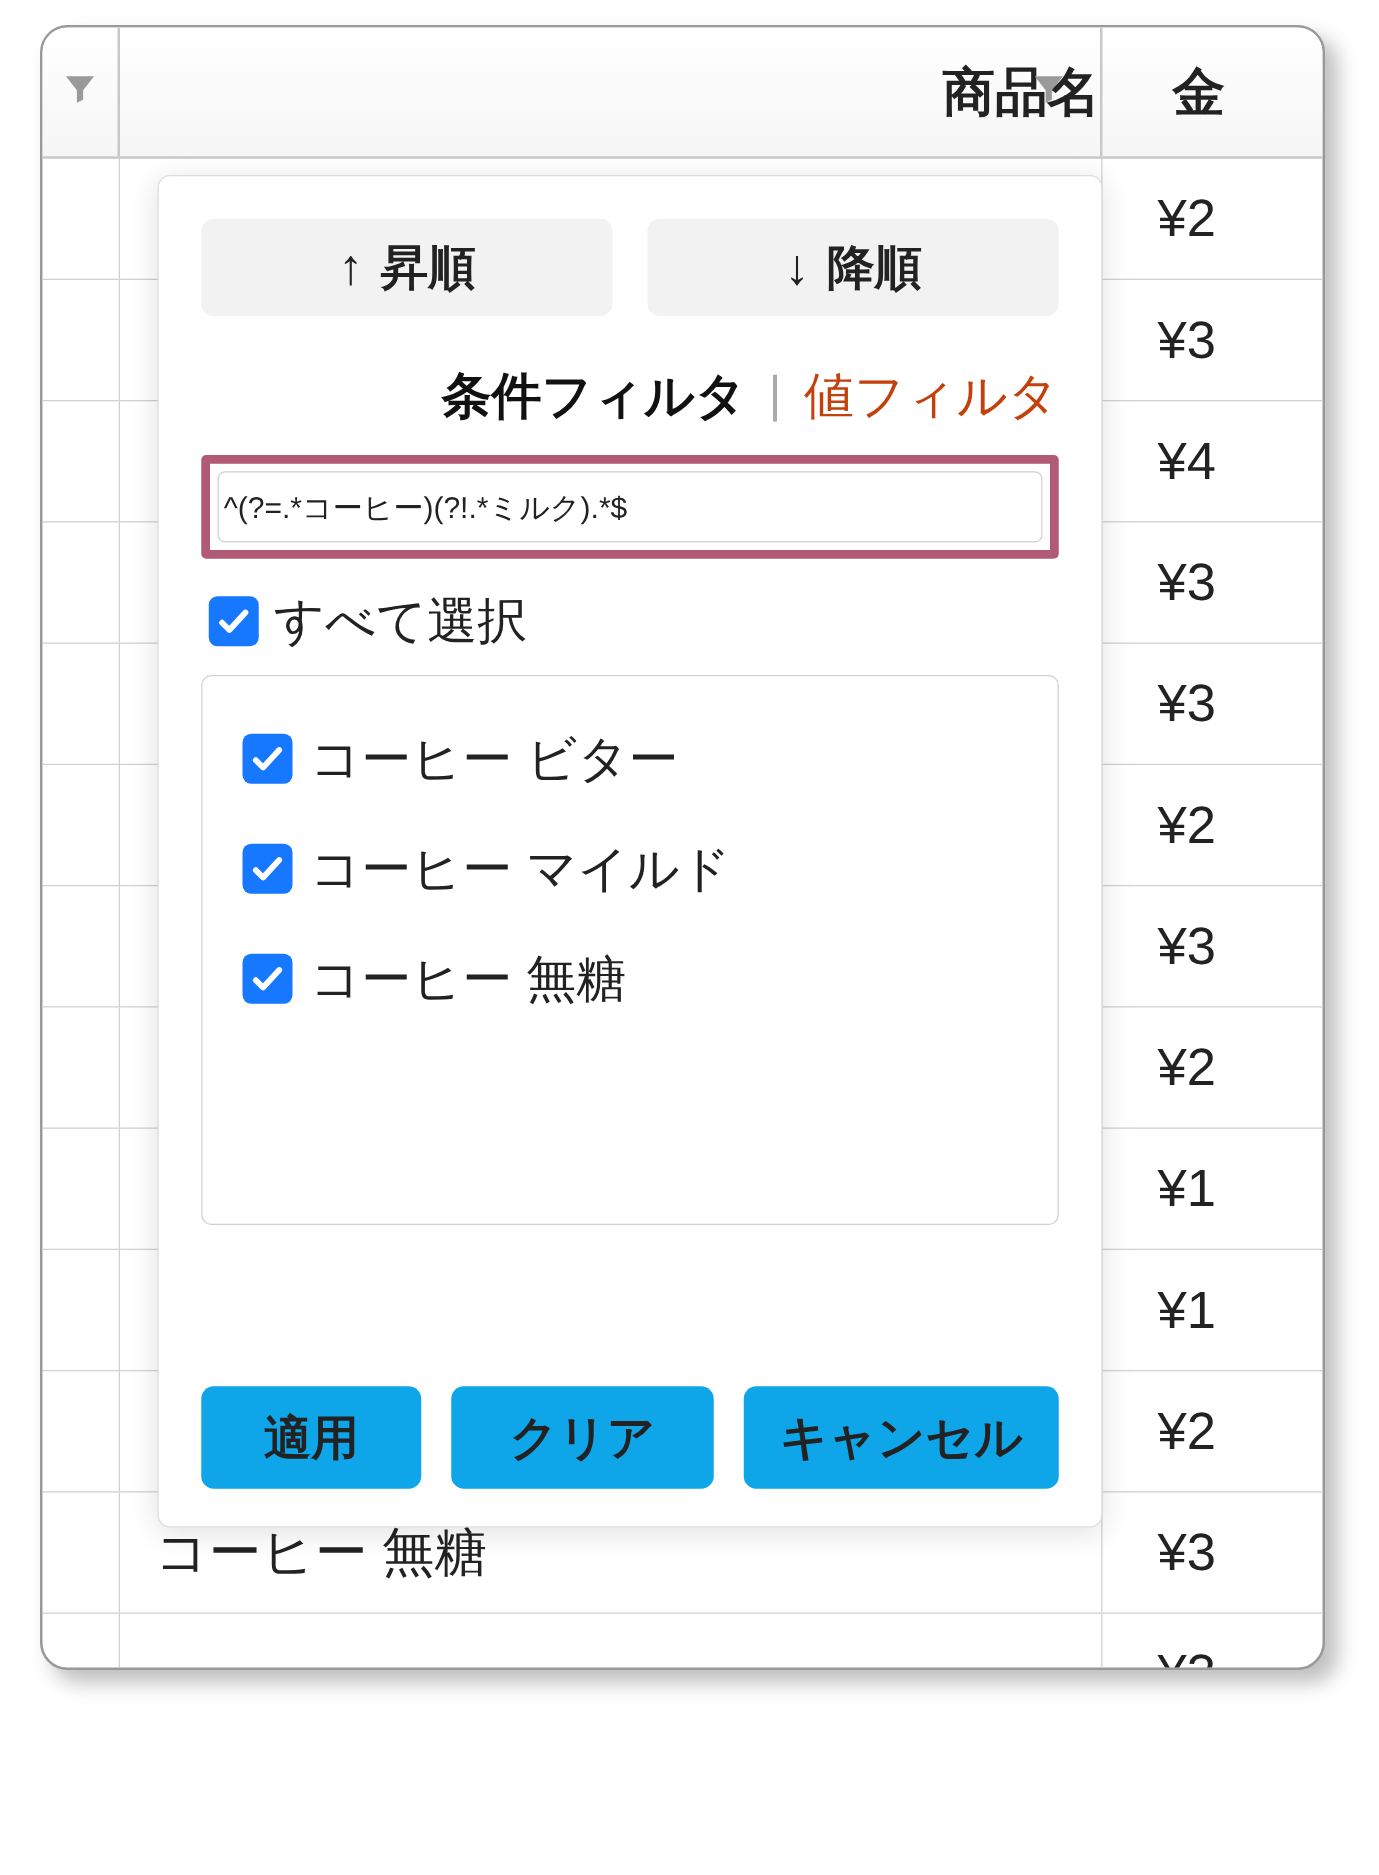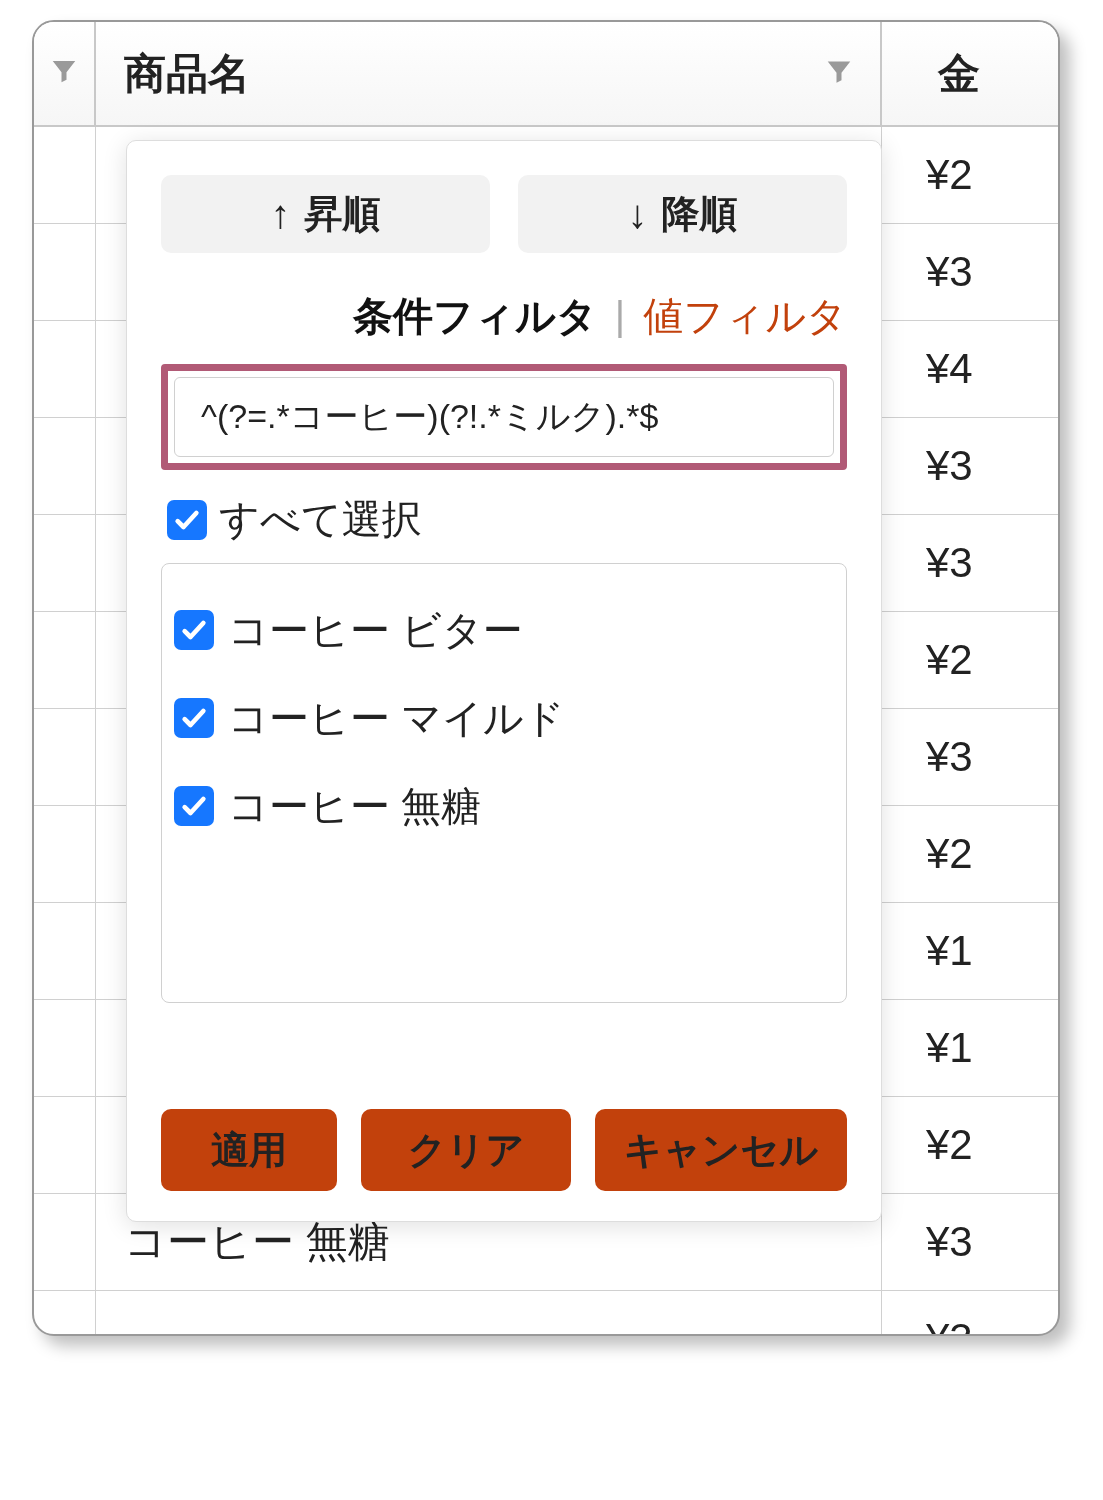--- a/index.html
+++ b/index.html
@@ -33,21 +33,21 @@
     font-weight: 600;
     color: #222;
   }
   .hcell {
     display: flex;
     align-items: center;
     border-right: 2px solid #c8c8c8;
     position: relative;
   }
   .hcell.first { width: 62px; justify-content: center; }
-  .hcell.name  { flex: 1; padding-left: 28px; }
+  .hcell.name  { flex: 1; padding-left: 28px; justify-content: flex-end; }
   .hcell.amt   { width: 176px; padding-left: 56px; border-right: none; }
   .funnel-icon { color: #9a9a9a; font-size: 30px; line-height: 1; }
   .hcell.name .funnel-icon { position: absolute; right: 26px; top: 50%; transform: translateY(-50%); }
 
   
   .body-rows { }
   .row {
     display: flex;
     height: 97px;
     border-bottom: 1.5px solid #d0d0d0;
@@ -103,25 +103,25 @@
   .tab-inact  { color: #c2410c; cursor: pointer; }
 
   .regex-wrap {
     margin-top: 20px;
     border: 7px solid #b15a76;
     border-radius: 4px;
     padding: 6px;
   }
   .regex-input {
     width: 100%;
-    height: 80px;
+    height: 57px;
     border: 1.5px solid #d0d0d0;
     border-radius: 6px;
-    font-size: 34px;
-    padding: 0 26px;
+    font-size: 24px;
+    padding: 0 4px;
     color: #222;
     font-family: inherit;
     outline: none;
   }
 
   .selall-row {
     display: flex;
     align-items: center;
     gap: 12px;
     margin-top: 22px;
@@ -138,40 +138,40 @@
     justify-content: center;
     flex-shrink: 0;
   }
   .chk svg { width: 28px; height: 28px; }
 
   .list-box {
     margin-top: 16px;
     border: 1.5px solid #d0d0d0;
     border-radius: 8px;
     height: 440px;
-    padding: 22px 12px;
+    padding: 22px 32px;
   }
   .opt-row {
     display: flex;
     align-items: center;
     gap: 14px;
     font-size: 40px;
     color: #222;
     height: 88px;
   }
 
   .action-row {
     position: absolute;
     left: 34px; right: 34px; bottom: 30px;
     display: flex;
     gap: 24px;
   }
   .act-btn {
     height: 82px;
-    background: #c2410c;
+    background: #0ea5e9;
     border: none;
     border-radius: 10px;
     font-size: 38px;
     font-weight: 700;
     color: #222;
     cursor: pointer;
   }
   .act-apply  { flex: 0 0 176px; }
   .act-cancel { flex: 1; }
   .act-clear  { flex: 0 0 210px; }

